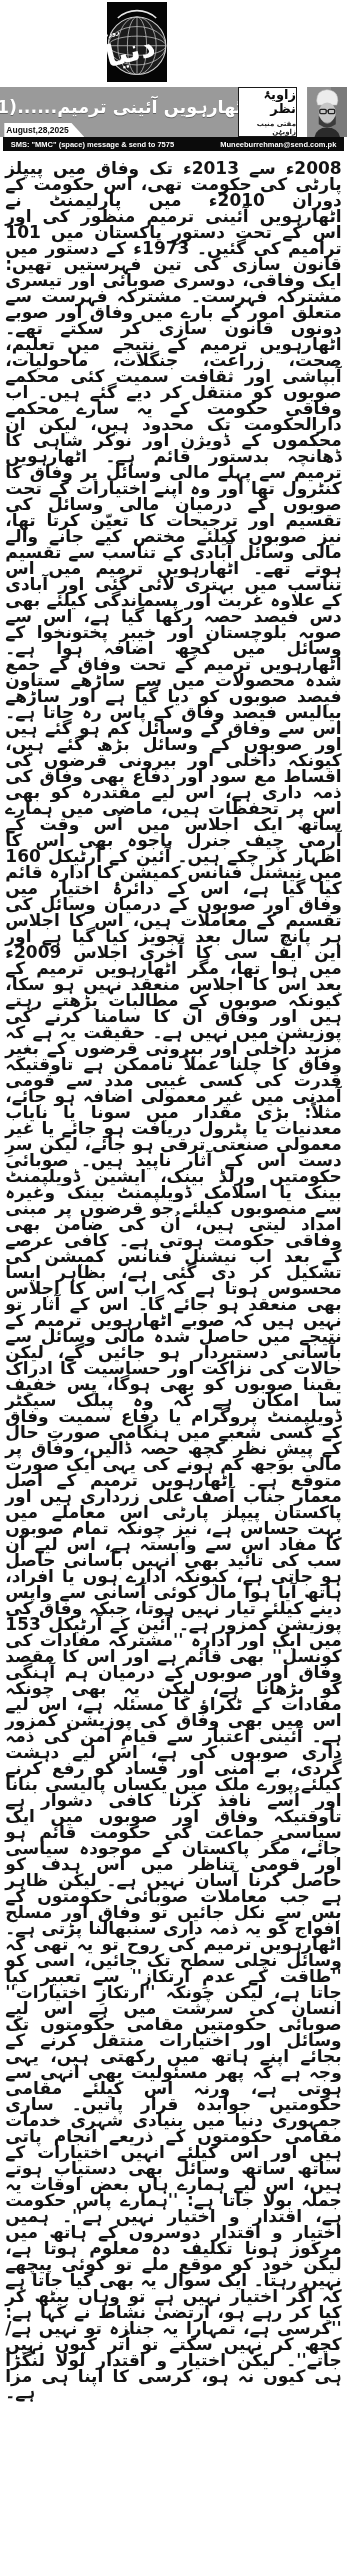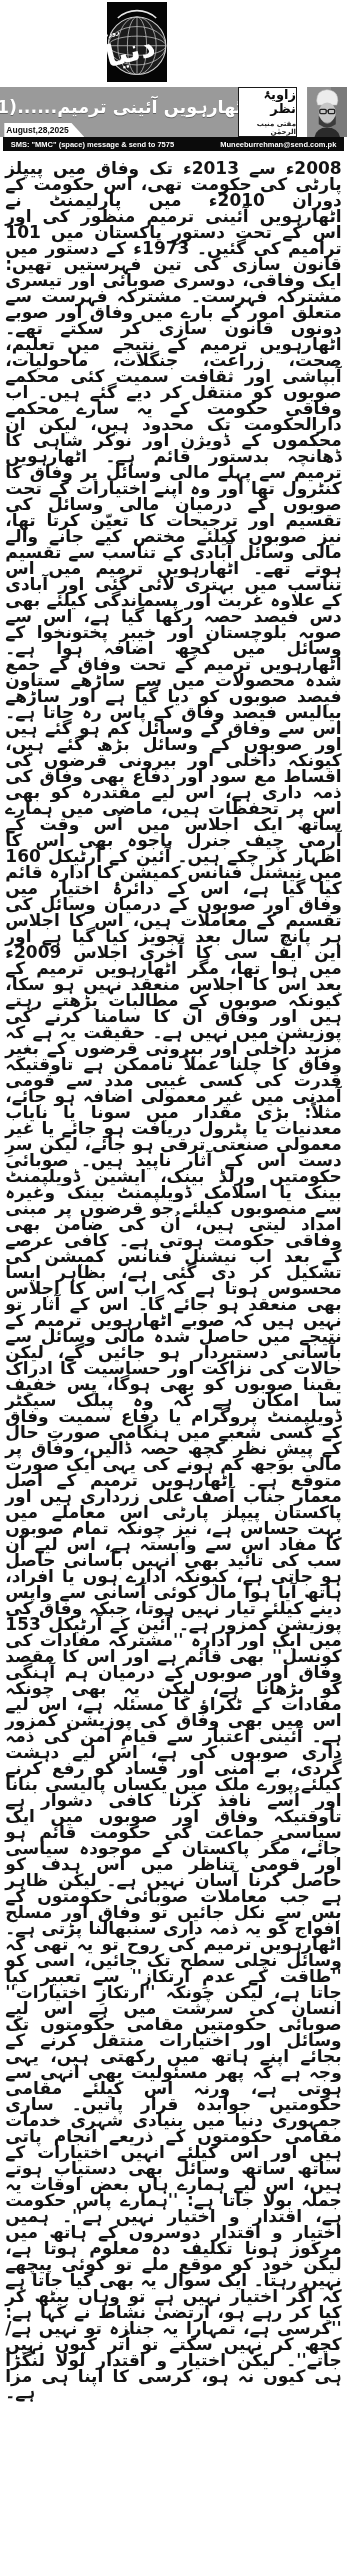--- a/index.html
+++ b/index.html
@@ -78,21 +78,21 @@
   <div class="header-row">
     <div class="title-band">
       <div class="page-title">اٹھارہویں آئینی ترمیم......(1)</div>
       <div class="date-badge">
         <span>August,28,2025</span>
       </div>
     </div>
     <div class="column-box">
       <div class="column-name">زاویۂ نظر</div>
       <div class="column-rule"></div>
-      <div class="author-name">مفتی منیب الرحمٰن</div>
+      <div class="author-name">مفتی منیب زاویۂٰن</div>
     </div>
     <div class="photo-box">
       <svg width="40" height="50" viewBox="0 0 75 94">
         <rect x="0" y="0" width="75" height="94" fill="#8f8f8f"></rect>
         <rect x="45" y="0" width="30" height="94" fill="#7a7a7a"></rect>
         <path d="M18 26 Q18 6 37 5 Q58 6 58 26 L56 34 L20 34 Z" fill="#ececec" stroke="#bbb"></path>
         <ellipse cx="38" cy="48" rx="16" ry="19" fill="#c6c6c6"></ellipse>
         <rect x="24" y="42" width="12" height="8" rx="2" fill="none" stroke="#222" stroke-width="2.5"></rect>
         <rect x="40" y="42" width="12" height="8" rx="2" fill="none" stroke="#222" stroke-width="2.5"></rect>
         <line x1="36" y1="45" x2="40" y2="45" stroke="#222" stroke-width="2"></line>

